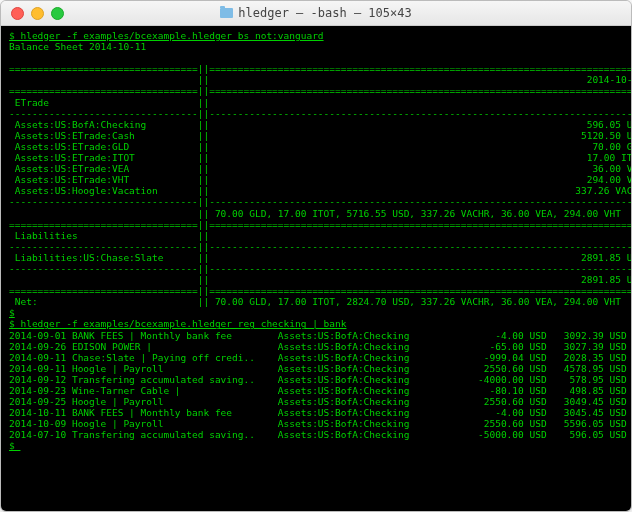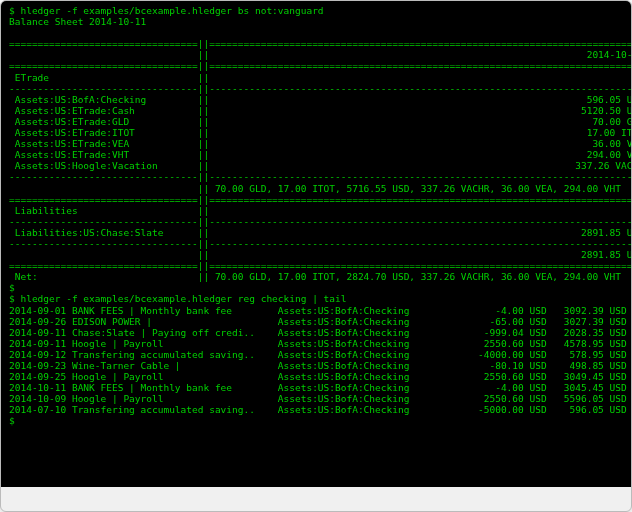--- a/index.html
+++ b/index.html
@@ -8,26 +8,37 @@
   .traffic{display:flex;gap:7px;margin-left:10px;}
   .dot{width:11px;height:11px;border-radius:50%;}
   .red{background:#ff5f57;border:1px solid #e0443e;}
   .yellow{background:#ffbd2e;border:1px solid #dea123;}
   .green{background:#28c940;border:1px solid #1aab29;}
   .title-center{position:absolute;left:0;right:0;text-align:center;font-size:12px;color:#444;display:flex;align-items:center;justify-content:center;gap:5px;}
   .folder-icon{width:13px;height:10px;background:#7ebce6;border-radius:1px;position:relative;display:inline-block;}
   .folder-icon::before{content:"";position:absolute;top:-2px;left:0;width:5px;height:2px;background:#7ebce6;border-radius:1px 1px 0 0;}
   .term{background:#000;height:calc(512px - 26px);overflow:hidden;padding:4px 8px 4px 8px;box-sizing:border-box;}
   .term pre{margin:0;color:#00d000;font-family:inherit;font-size:9.5px;line-height:11.1px;white-space:pre;}
-  .prompt{color:#00d000;}
+  .prompt{color:#00d000;text-decoration:underline;}
 </style>
 </head>
 <body>
 
 <div class="window">
+  <div class="titlebar">
+    <div class="traffic">
+      <div class="dot red"></div>
+      <div class="dot yellow"></div>
+      <div class="dot green"></div>
+    </div>
+    <div class="title-center">
+      <span class="folder-icon"></span>
+      <span>hledger — -bash — 105×43</span>
+    </div>
+  </div>
   <div class="term">
     <pre><span class="prompt">$ hledger -f examples/bcexample.hledger bs not:vanguard</span>
 <span>Balance Sheet 2014-10-11</span>
 
 <span>=================================||============================================================================</span>
 <span>                                 ||                                                                  2014-10-11</span>
 <span>=================================||============================================================================</span>
 <span> ETrade                          ||</span>
 <span>---------------------------------||----------------------------------------------------------------------------</span>
 <span> Assets:US:BofA:Checking         ||                                                                  596.05 USD</span>
@@ -41,21 +52,21 @@
 <span>                                 || 70.00 GLD, 17.00 ITOT, 5716.55 USD, 337.26 VACHR, 36.00 VEA, 294.00 VHT</span>
 <span>=================================||============================================================================</span>
 <span> Liabilities                     ||</span>
 <span>---------------------------------||----------------------------------------------------------------------------</span>
 <span> Liabilities:US:Chase:Slate      ||                                                                 2891.85 USD</span>
 <span>---------------------------------||----------------------------------------------------------------------------</span>
 <span>                                 ||                                                                 2891.85 USD</span>
 <span>=================================||============================================================================</span>
 <span> Net:                            || 70.00 GLD, 17.00 ITOT, 2824.70 USD, 337.26 VACHR, 36.00 VEA, 294.00 VHT</span>
 <span class="prompt">$</span>
-<span class="prompt">$ hledger -f examples/bcexample.hledger reg checking | tail</span>
+<span class="prompt">$ hledger -f examples/bcexample.hledger reg checking | bank</span>
 <span>2014-09-01 BANK FEES | Monthly bank fee        Assets:US:BofA:Checking               -4.00 USD   3092.39 USD</span>
 <span>2014-09-26 EDISON POWER |                      Assets:US:BofA:Checking              -65.00 USD   3027.39 USD</span>
 <span>2014-09-11 Chase:Slate | Paying off credi..    Assets:US:BofA:Checking             -999.04 USD   2028.35 USD</span>
 <span>2014-09-11 Hoogle | Payroll                    Assets:US:BofA:Checking             2550.60 USD   4578.95 USD</span>
 <span>2014-09-12 Transfering accumulated saving..    Assets:US:BofA:Checking            -4000.00 USD    578.95 USD</span>
 <span>2014-09-23 Wine-Tarner Cable |                 Assets:US:BofA:Checking              -80.10 USD    498.85 USD</span>
 <span>2014-09-25 Hoogle | Payroll                    Assets:US:BofA:Checking             2550.60 USD   3049.45 USD</span>
 <span>2014-10-11 BANK FEES | Monthly bank fee        Assets:US:BofA:Checking               -4.00 USD   3045.45 USD</span>
 <span>2014-10-09 Hoogle | Payroll                    Assets:US:BofA:Checking             2550.60 USD   5596.05 USD</span>
 <span>2014-07-10 Transfering accumulated saving..    Assets:US:BofA:Checking            -5000.00 USD    596.05 USD</span>

